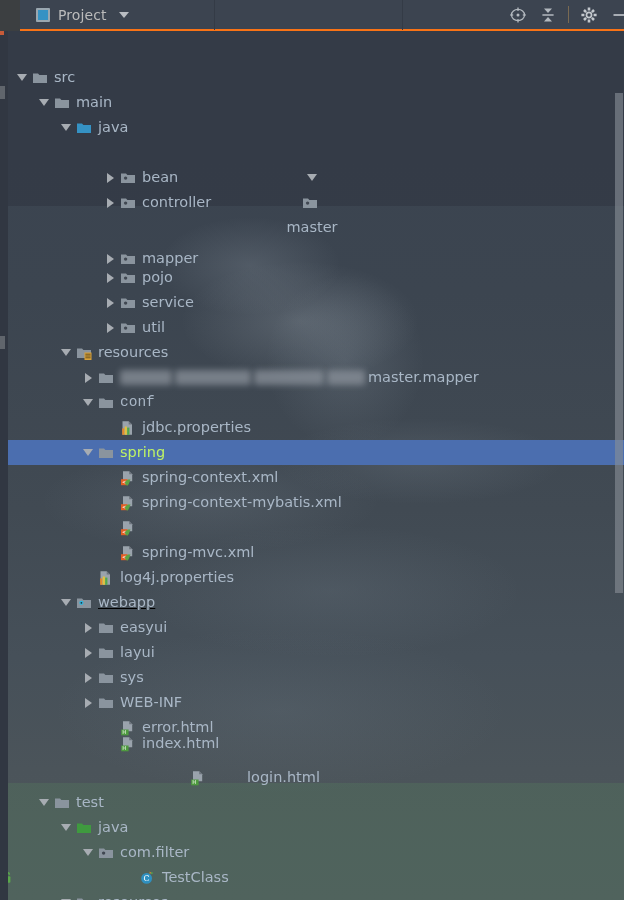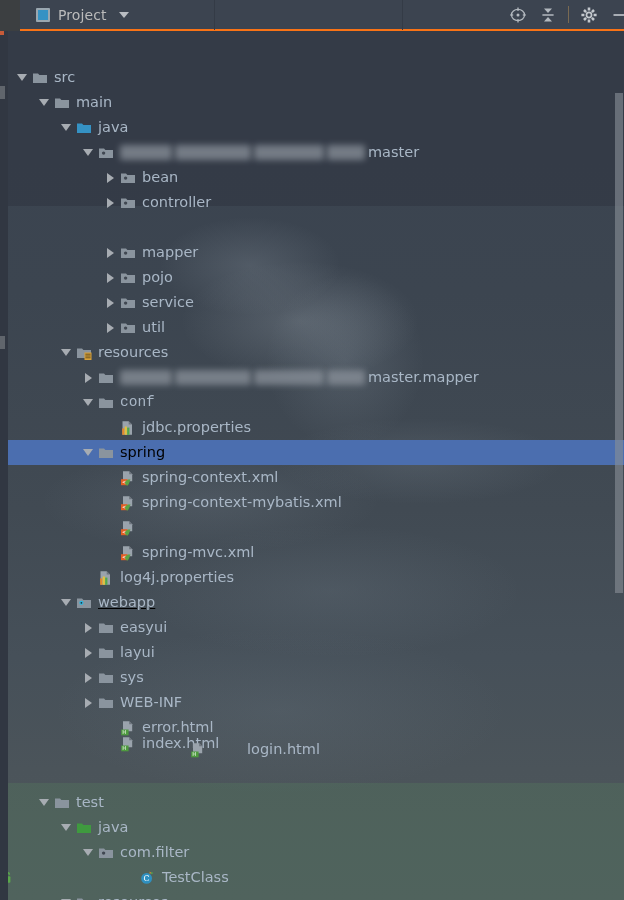--- a/index.html
+++ b/index.html
@@ -175,21 +175,21 @@
     width: 20px; height: 25px;
     display: flex; align-items: center; justify-content: center;
     flex: 0 0 auto;
     margin-right: 4px;
   }
   .row .label {
     font-size: 14.5px;
     color: #a9b7c6;
     line-height: 25px;
   }
-  .row.selected .label { color: #000000; }
+  .row.selected .label { color: #bef264; }
   .blur-block {
     display: inline-block;
     height: 15px;
     background: #8d949d;
     opacity: .72;
     filter: blur(3.4px);
     vertical-align: middle;
     margin-right: 3px;
     border-radius: 2px;
   }
@@ -281,21 +281,21 @@
           <span class="twisty">
             <span class="tw-open"></span>
           </span>
           <span class="icon-cell">
             <svg class="ic" width="16" height="16" viewBox="0 0 16 16">
               <path fill="#3592c4" d="M1 3.4h5l1.4 1.6H15v8H1z"></path>
             </svg>
           </span>
           <span class="label">java</span>
         </div>
-        <div class="row" style="top: 109px;">
+        <div class="row" style="top: 109px; flex-direction: column;">
           <span style="display: inline-block; flex: 0 0 auto; width: 80px; height: 25px;"></span>
           <span class="twisty">
             <span class="tw-open"></span>
           </span>
           <span class="icon-cell">
             <svg class="ic" width="16" height="16" viewBox="0 0 16 16">
               <path fill="#8a949e" d="M1 3.4h5l1.4 1.6H15v8H1z"></path>
                 <circle cx="5.6" cy="8.1" r="1.7" fill="#404751"></circle>
             </svg>
           </span>
@@ -324,21 +324,21 @@
             <span class="tw-closed"></span>
           </span>
           <span class="icon-cell">
             <svg class="ic" width="16" height="16" viewBox="0 0 16 16">
               <path fill="#8a949e" d="M1 3.4h5l1.4 1.6H15v8H1z"></path>
                 <circle cx="5.6" cy="8.1" r="1.7" fill="#404751"></circle>
             </svg>
           </span>
           <span class="label">controller</span>
         </div>
-        <div class="row" style="top: 209px;">
+        <div class="row" style="top: 215px;">
           <span style="display: inline-block; flex: 0 0 auto; width: 102px; height: 25px;"></span>
           <span class="twisty">
             <span class="tw-closed"></span>
           </span>
           <span class="icon-cell">
             <svg class="ic" width="16" height="16" viewBox="0 0 16 16">
               <path fill="#8a949e" d="M1 3.4h5l1.4 1.6H15v8H1z"></path>
                 <circle cx="5.6" cy="8.1" r="1.7" fill="#404751"></circle>
             </svg>
           </span>
@@ -621,21 +621,21 @@
           <span class="icon-cell">
             <svg class="ic" width="16" height="16" viewBox="0 0 16 16">
               <path fill="#9aa3ac" d="M3 1.2h6.2l3 3v7.1H3z"></path>
                 <path fill="#6e757d" d="M9.2 1.2l3 3h-3z"></path>
                 <rect x="1.2" y="9.5" width="7.4" height="5.8" fill="#4f9b3f"></rect>
                 <text x="2.2" y="14.2" font-size="5.4" fill="#e9f5e6" font-family="DejaVu Sans, sans-serif">H</text>
             </svg>
           </span>
           <span class="label">index.html</span>
         </div>
-        <div class="row" style="top: 706px; gap: 35px;">
+        <div class="row" style="top: 734px; gap: 35px;">
           <span style="display: inline-block; flex: 0 0 auto; width: 102px; height: 25px;"></span>
           <span class="twisty">
             <span class="tw-none"></span>
           </span>
           <span class="icon-cell">
             <svg class="ic" width="16" height="16" viewBox="0 0 16 16">
               <path fill="#9aa3ac" d="M3 1.2h6.2l3 3v7.1H3z"></path>
                 <path fill="#6e757d" d="M9.2 1.2l3 3h-3z"></path>
                 <rect x="1.2" y="9.5" width="7.4" height="5.8" fill="#4f9b3f"></rect>
                 <text x="2.2" y="14.2" font-size="5.4" fill="#e9f5e6" font-family="DejaVu Sans, sans-serif">H</text>

